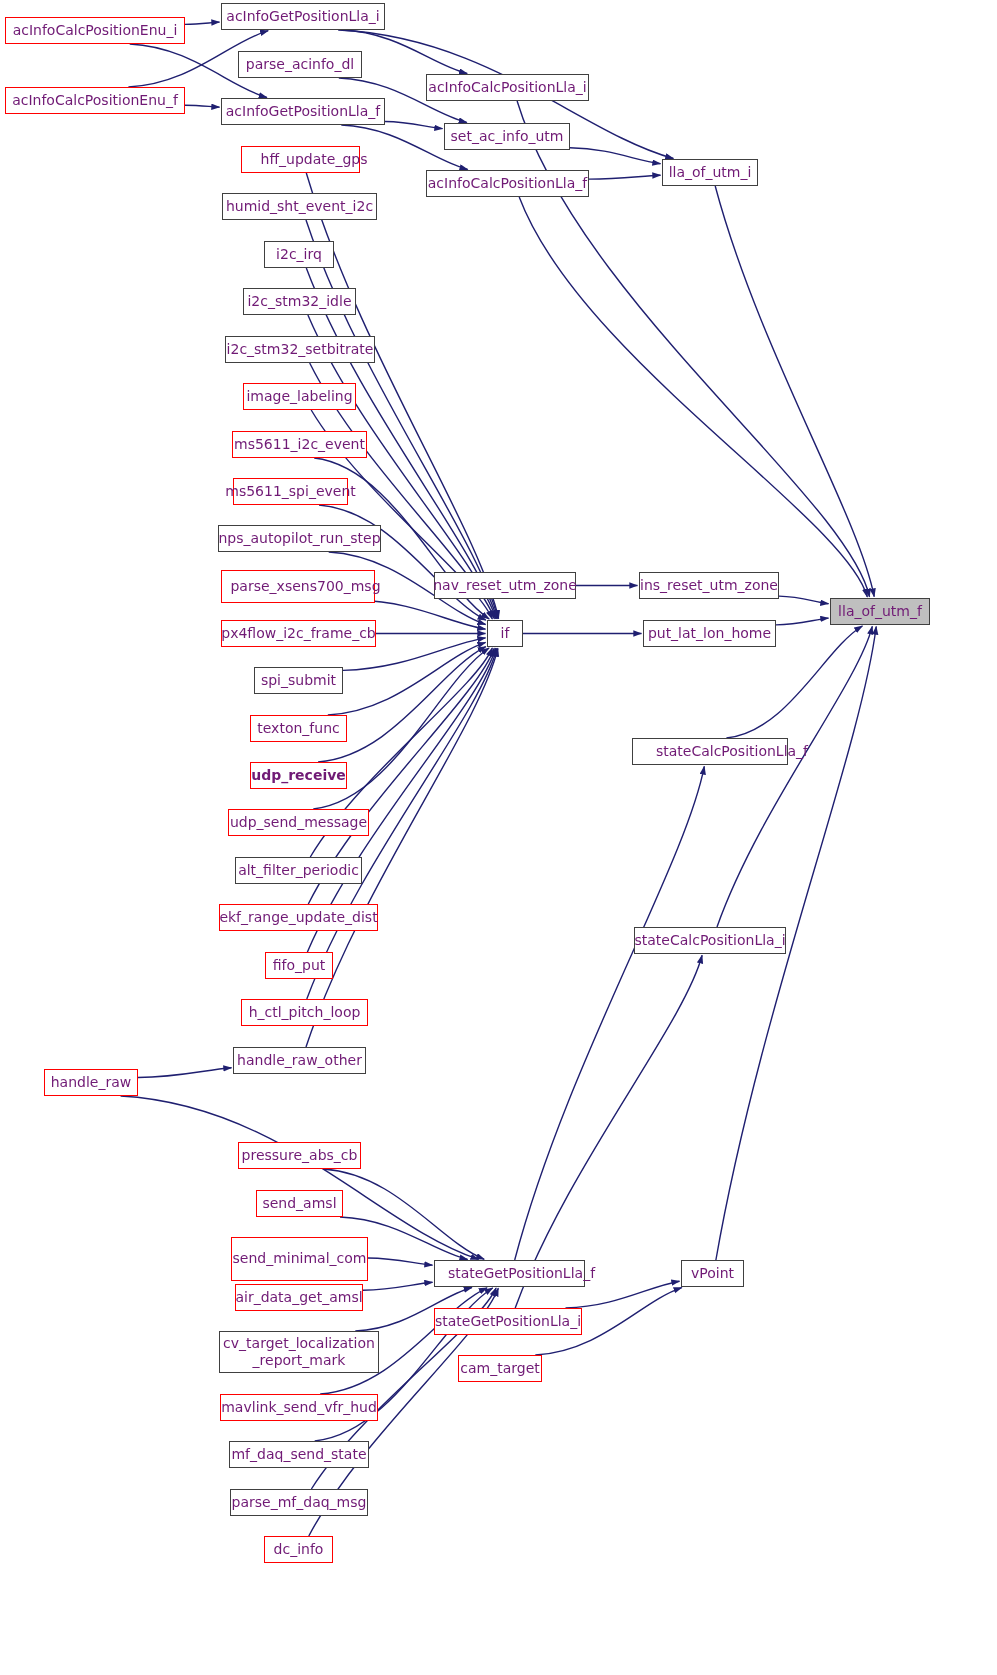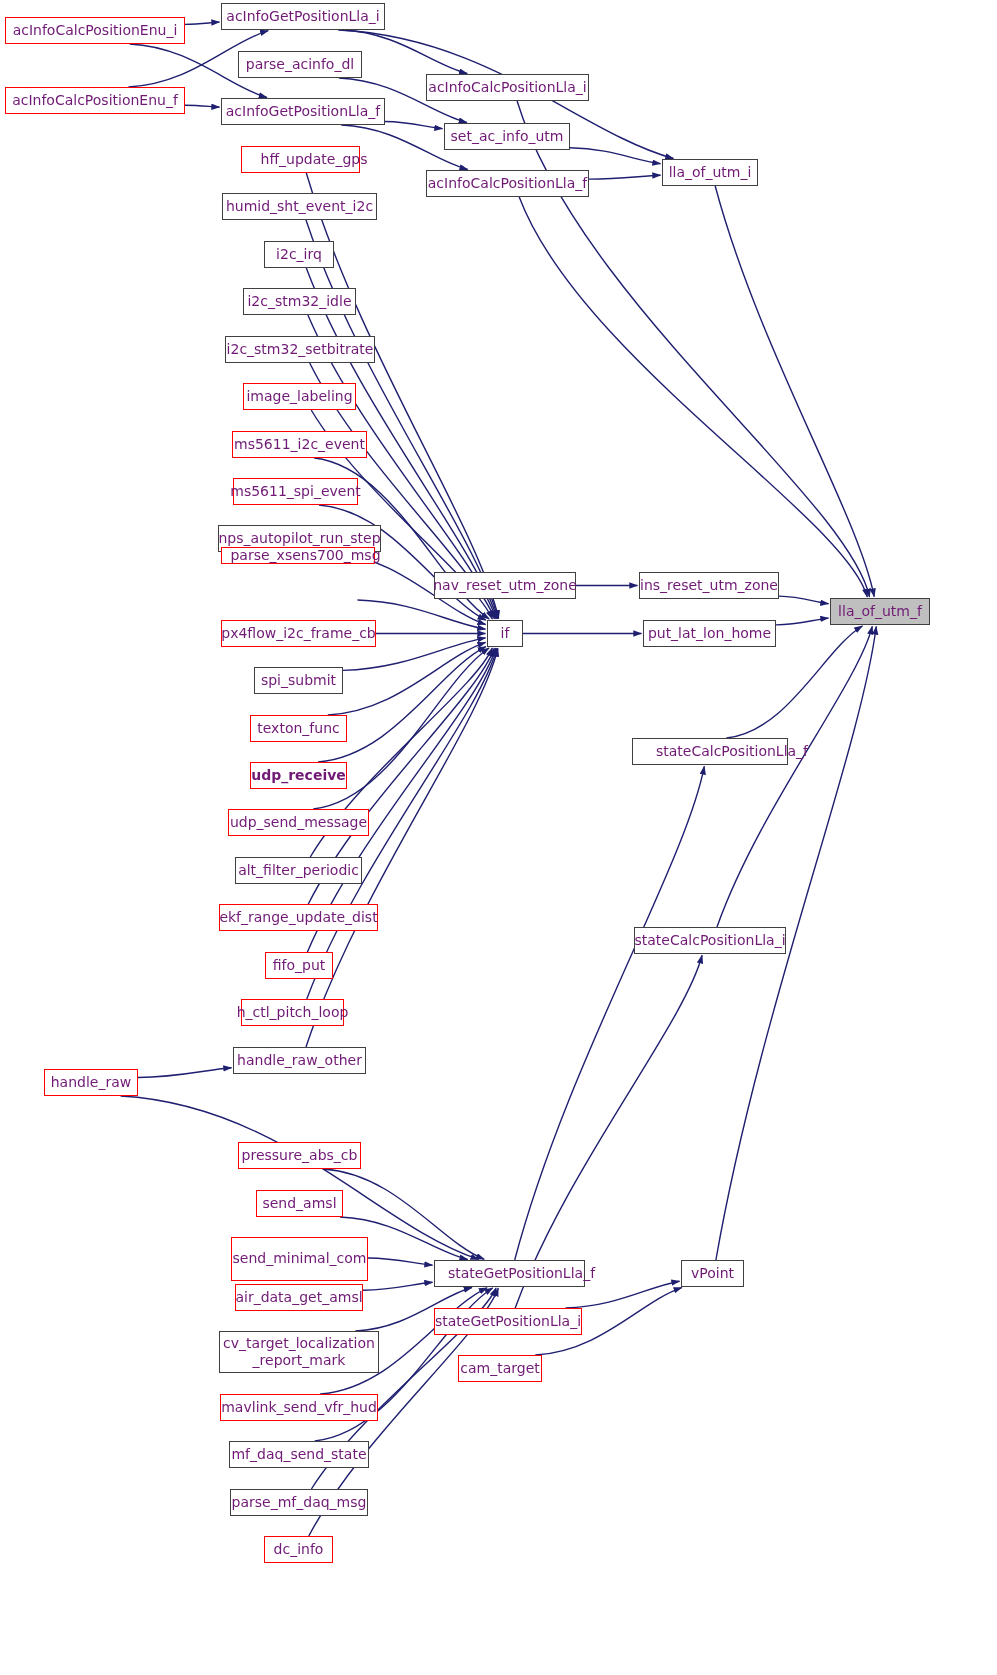--- a/index.html
+++ b/index.html
@@ -108,39 +108,39 @@
       <div class="node black" style="left: 444px; top: 123px; width: 126px; height: 27px;">set_ac_info_utm</div>
       <div class="node black" style="left: 662px; top: 159px; width: 96px; height: 27px;">lla_of_utm_i</div>
       <div class="node red" style="left: 241px; top: 146px; width: 119px; height: 27px; padding-left: 27px;">hff_update_gps</div>
       <div class="node black" style="left: 426px; top: 170px; width: 163px; height: 27px;">acInfoCalcPositionLla_f</div>
       <div class="node black" style="left: 222px; top: 193px; width: 155px; height: 27px;">humid_sht_event_i2c</div>
       <div class="node black" style="left: 264px; top: 241px; width: 70px; height: 27px;">i2c_irq</div>
       <div class="node black" style="left: 243px; top: 288px; width: 113px; height: 27px;">i2c_stm32_idle</div>
       <div class="node black" style="left: 225px; top: 336px; width: 150px; height: 27px;">i2c_stm32_setbitrate</div>
       <div class="node red" style="left: 243px; top: 383px; width: 113px; height: 27px;">image_labeling</div>
       <div class="node red" style="left: 232px; top: 431px; width: 135px; height: 27px;">ms5611_i2c_event</div>
-      <div class="node red" style="left: 233px; top: 478px; width: 125px; height: 27px;">ms5611_spi_event</div>
+      <div class="node red" style="left: 233px; top: 478px; width: 115px; height: 27px;">ms5611_spi_event</div>
       <div class="node black" style="left: 218px; top: 525px; width: 163px; height: 27px;">nps_autopilot_run_step</div>
       <div class="node black" style="left: 434px; top: 572px; width: 142px; height: 27px;">nav_reset_utm_zone</div>
       <div class="node black" style="left: 639px; top: 572px; width: 140px; height: 27px;">ins_reset_utm_zone</div>
       <div class="node current" style="left: 830px; top: 598px; width: 100px; height: 27px;">lla_of_utm_f</div>
-      <div class="node red" style="left: 221px; top: 547px; width: 154px; height: 17px; padding-left: 15px;">parse_xsens700_msg</div>
+      <div class="node red" style="left: 221px; top: 570px; width: 154px; height: 33px; padding-left: 15px;">parse_xsens700_msg</div>
       <div class="node red" style="left: 221px; top: 620px; width: 155px; height: 27px;">px4flow_i2c_frame_cb</div>
       <div class="node black" style="left: 487px; top: 620px; width: 36px; height: 27px;">if</div>
       <div class="node black" style="left: 643px; top: 620px; width: 133px; height: 27px;">put_lat_lon_home</div>
       <div class="node black" style="left: 254px; top: 667px; width: 89px; height: 27px;">spi_submit</div>
       <div class="node red" style="left: 250px; top: 715px; width: 97px; height: 27px;">texton_func</div>
       <div class="node red" style="left: 250px; top: 762px; width: 97px; height: 27px; font-weight: bold;">udp_receive</div>
       <div class="node black" style="left: 632px; top: 738px; width: 156px; height: 27px; padding-left: 44px;">stateCalcPositionLla_f</div>
       <div class="node red" style="left: 228px; top: 809px; width: 141px; height: 27px;">udp_send_message</div>
       <div class="node black" style="left: 235px; top: 857px; width: 127px; height: 27px;">alt_filter_periodic</div>
       <div class="node red" style="left: 219px; top: 904px; width: 159px; height: 27px;">ekf_range_update_dist</div>
       <div class="node black" style="left: 634px; top: 927px; width: 152px; height: 27px;">stateCalcPositionLla_i</div>
       <div class="node red" style="left: 265px; top: 952px; width: 68px; height: 27px;">fifo_put</div>
-      <div class="node red" style="left: 241px; top: 999px; width: 103px; height: 27px;">h_ctl_pitch_loop</div>
+      <div class="node red" style="left: 241px; top: 999px; width: 127px; height: 27px;">h_ctl_pitch_loop</div>
       <div class="node black" style="left: 233px; top: 1047px; width: 133px; height: 27px;">handle_raw_other</div>
       <div class="node red" style="left: 44px; top: 1069px; width: 94px; height: 27px;">handle_raw</div>
       <div class="node red" style="left: 238px; top: 1142px; width: 123px; height: 27px;">pressure_abs_cb</div>
       <div class="node red" style="left: 256px; top: 1190px; width: 87px; height: 27px;">send_amsl</div>
       <div class="node red" style="left: 231px; top: 1237px; width: 137px; height: 44px;">send_minimal_com</div>
       <div class="node black" style="left: 434px; top: 1260px; width: 151px; height: 27px; padding-left: 24px;">stateGetPositionLla_f</div>
       <div class="node black" style="left: 681px; top: 1260px; width: 63px; height: 27px;">vPoint</div>
       <div class="node red" style="left: 235px; top: 1284px; width: 128px; height: 27px;">air_data_get_amsl</div>
       <div class="node red" style="left: 434px; top: 1308px; width: 148px; height: 27px;">stateGetPositionLla_i</div>
       <div class="node black two-line" style="left: 219px; top: 1331px; width: 160px; height: 42px; text-align: center;">cv_target_localization

